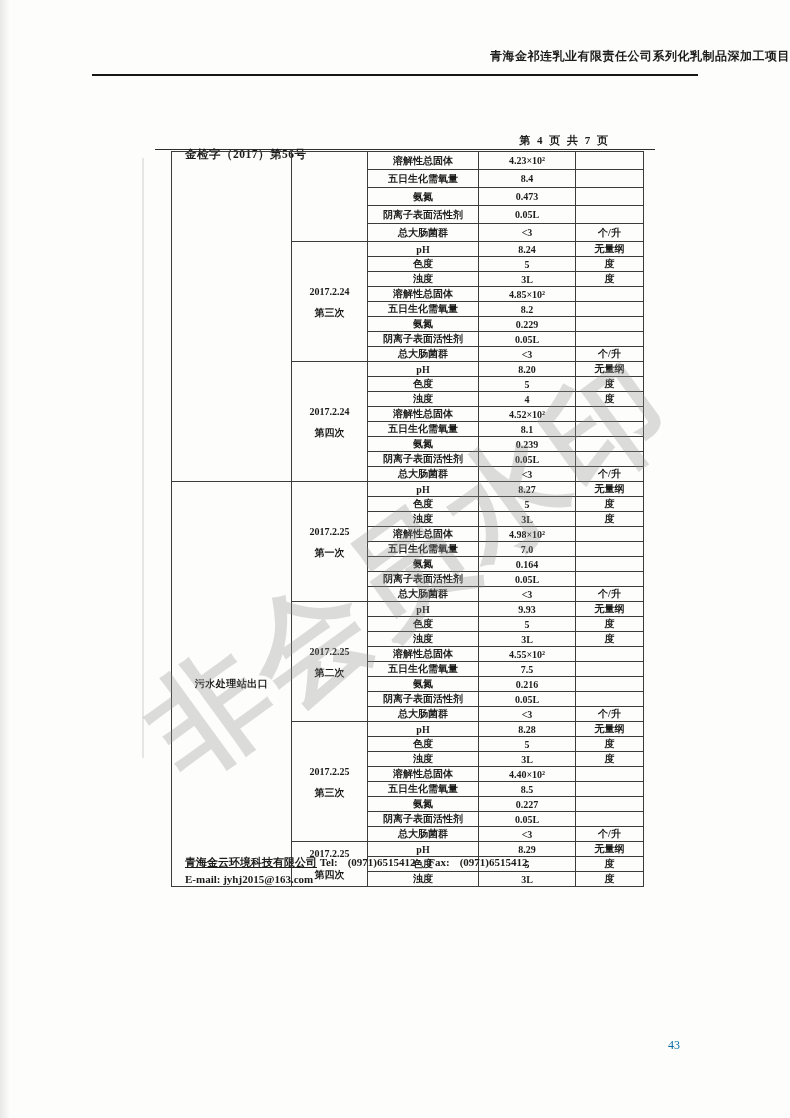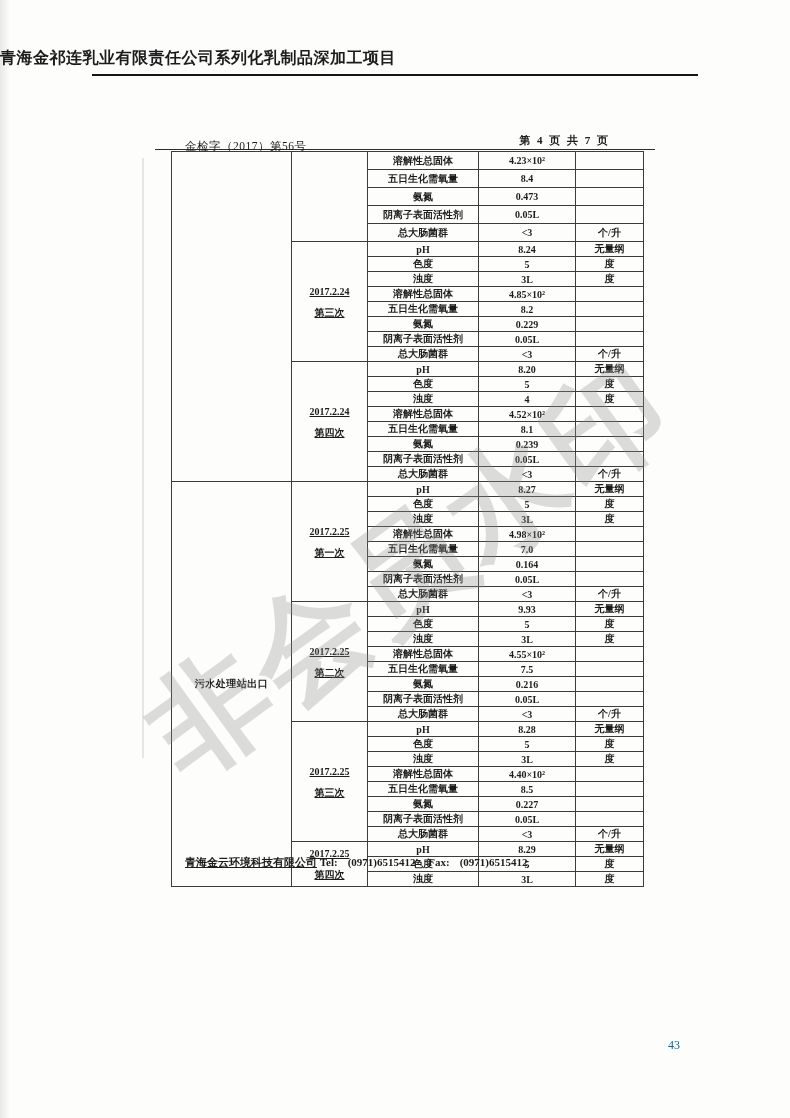--- a/index.html
+++ b/index.html
@@ -4,50 +4,50 @@
 <style>
   html,body{margin:0;padding:0;}
   body{
     width:790px;height:1118px;position:relative;
     background:#fdfdfc;
     font-family:"Liberation Serif","DejaVu Serif",serif;
     color:#1c1c1c;overflow:hidden;
   }
   .page-title{
     position:absolute;top:48px;left:0;width:100%;
-    text-align:left;font-size:16px;font-weight:700;letter-spacing:.5px;
+    text-align:right;font-size:12px;font-weight:700;letter-spacing:.5px;
   }
   .title-rule{
     position:absolute;top:74px;left:92px;width:606px;height:2px;background:#161616;
   }
   .doc-header{
     position:absolute;top:131px;left:155px;width:500px;height:18px;
     border-bottom:1.5px solid #2e2e2e;
   }
   .doc-number{
-    position:absolute;left:30px;top:8px;font-size:11.5px;font-weight:400;letter-spacing:.5px;text-align:right;
+    position:absolute;left:30px;top:16px;font-size:11.5px;font-weight:700;letter-spacing:.5px;text-align:right;
   }
   .page-indicator{
     position:absolute;right:45px;top:2px;font-size:11px;font-weight:700;letter-spacing:2px;
   }
   table.results{
     position:absolute;top:151px;left:155px;
     border-collapse:collapse;table-layout:fixed;
     border:1.5px solid #2e2e2e;
     margin-left:16px;
   }
   table.results td{
     border:1px solid #3c3c3c;
     font-size:10px;font-weight:600;text-align:center;vertical-align:middle;
     padding:0;overflow:hidden;white-space:nowrap;
   }
   table.results tr{height:14px;}
   table.results tr.tall{height:18px;}
   td.loc{font-size:10px;letter-spacing:.5px;}
-  td.date{font-size:10.5px;text-decoration:underline;}
+  td.date{font-size:10.5px;}
   td.date .d-line{line-height:1.1;}
   td.date .d-gap{height:10px;}
   .footer{
     position:absolute;left:185px;top:854px;font-size:11px;font-weight:700;line-height:1.5;
   }
   .footer .company{text-decoration:underline;}
   .footer .sp{display:inline-block;width:10px;}
   .page-number{
     position:absolute;left:668px;top:1038px;font-size:12px;color:#0369a1;
   }
@@ -372,15 +372,19 @@
 <div class="watermark">
   <span>非会员水印</span>
 </div>
 
 <div class="footer">
   <div>
     <span class="company">青海金云环境科技有限公司</span>
     <span>Tel:</span><span class="sp"></span><span>(0971)6515412</span><span class="sp"></span>
     <span>Fax:</span><span class="sp"></span><span>(0971)6515412</span>
   </div>
+  <div>
+    <span>E-mail:</span>
+    <span>jyhj2015@163.com</span>
+  </div>
 </div>
 
 <div class="page-number">43</div>
 
 </body></html>

